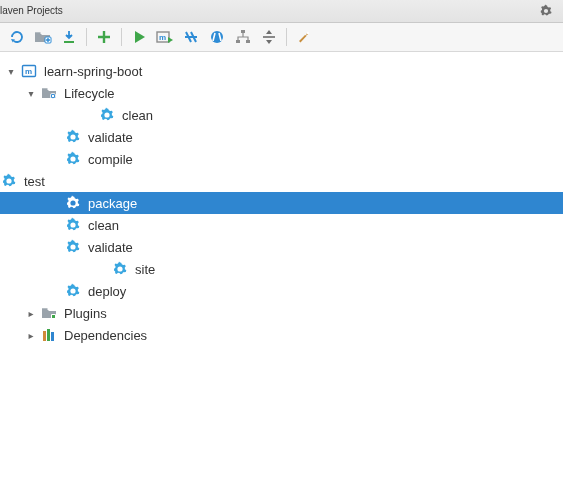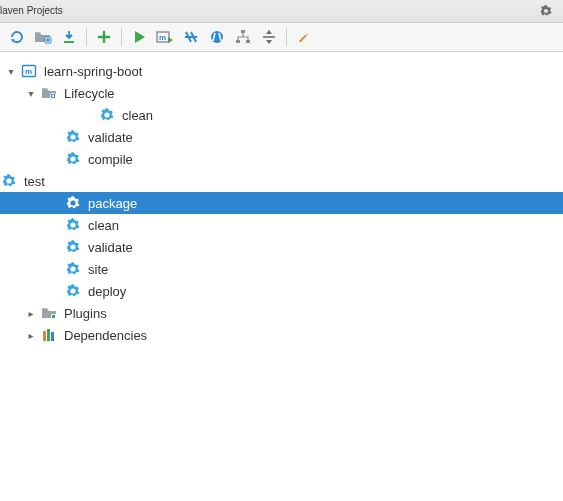--- a/index.html
+++ b/index.html
@@ -261,21 +261,21 @@
         <span class="label">clean</span>
       </div>
       <div class="row" style="padding-left: 64px;">
         <span class="icon gear-icon">
           <svg width="16" height="16" viewBox="0 0 16 16">
             <path d="M8 1.5l1.2.2.6 1.6 1.4.8 1.7-.4.9 1.5-1 1.4.1 1.6 1.4 1-.5 1.7-1.7.3-1 .1-.9 1.4-1.6.5-1.1-1.3-1.6-.1-1.2 1.2-1.6-.7.1-1.7-1.2-1.1.1-1.7 1.3-1 .1-1.5-1-1.3.9-1.5 1.7.4 1.3-.8.6-1.6z M8 5.4a2.6 2.6 0 1 0 .001 5.201A2.6 2.6 0 0 0 8 5.4z"></path>
           </svg>
         </span>
         <span class="label">validate</span>
       </div>
-      <div class="row" style="padding-left: 64px;">
+      <div class="row" style="padding-left: 64px; margin-left: 47px;">
         <span class="icon gear-icon">
           <svg width="16" height="16" viewBox="0 0 16 16">
             <path d="M8 1.5l1.2.2.6 1.6 1.4.8 1.7-.4.9 1.5-1 1.4.1 1.6 1.4 1-.5 1.7-1.7.3-1 .1-.9 1.4-1.6.5-1.1-1.3-1.6-.1-1.2 1.2-1.6-.7.1-1.7-1.2-1.1.1-1.7 1.3-1 .1-1.5-1-1.3.9-1.5 1.7.4 1.3-.8.6-1.6z M8 5.4a2.6 2.6 0 1 0 .001 5.201A2.6 2.6 0 0 0 8 5.4z"></path>
           </svg>
         </span>
         <span class="label">site</span>
       </div>
       <div class="row" style="padding-left: 64px;">
         <span class="icon gear-icon">
           <svg width="16" height="16" viewBox="0 0 16 16">

